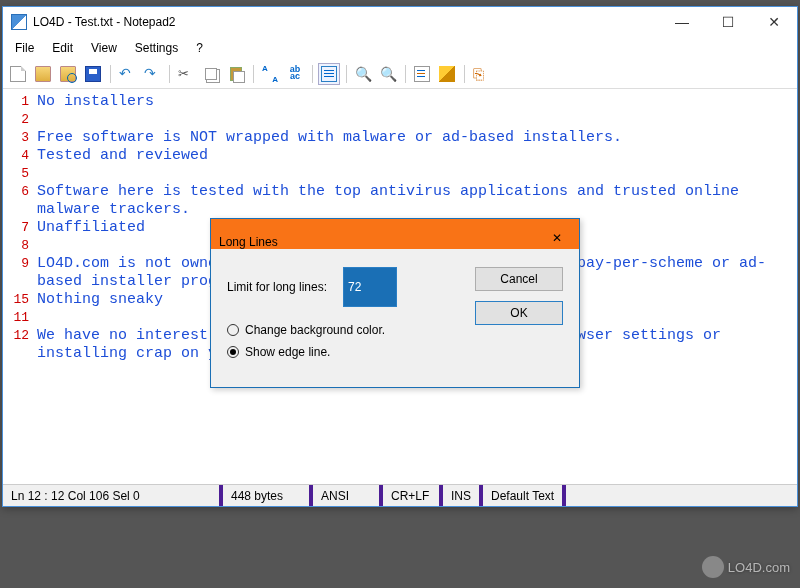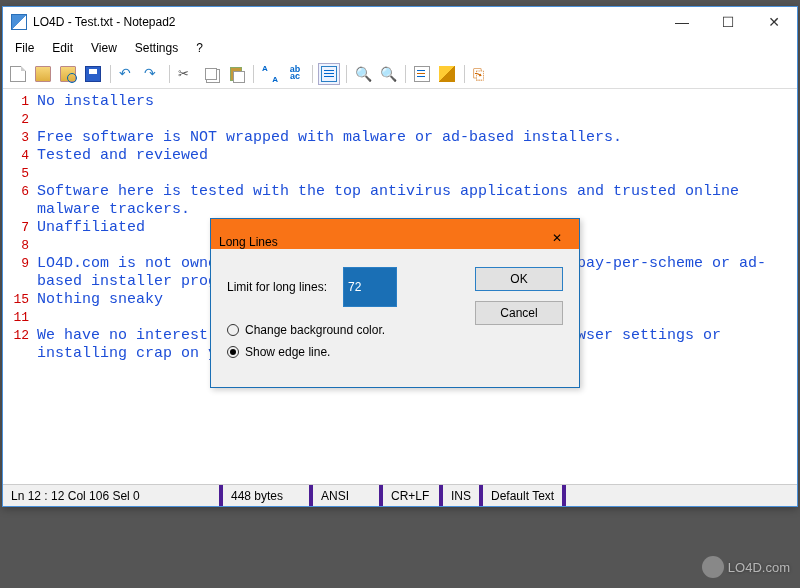--- a/index.html
+++ b/index.html
@@ -377,22 +377,22 @@
     </div>
     <div class="radio-row">
       <span class="radio"></span>
       <span>Change background color.</span>
     </div>
     <div class="radio-row">
       <span class="radio checked"></span>
       <span>Show edge line.</span>
     </div>
     <div class="dlg-buttons">
+      <div class="dlg-btn">Cancel</div>
       <div class="dlg-btn default">OK</div>
-      <div class="dlg-btn">Cancel</div>
     </div>
   </div>
 </div>
 
 <div class="watermark">
   <span class="circ"></span>
   <span>LO4D.com</span>
 </div>
 
 </body></html>

